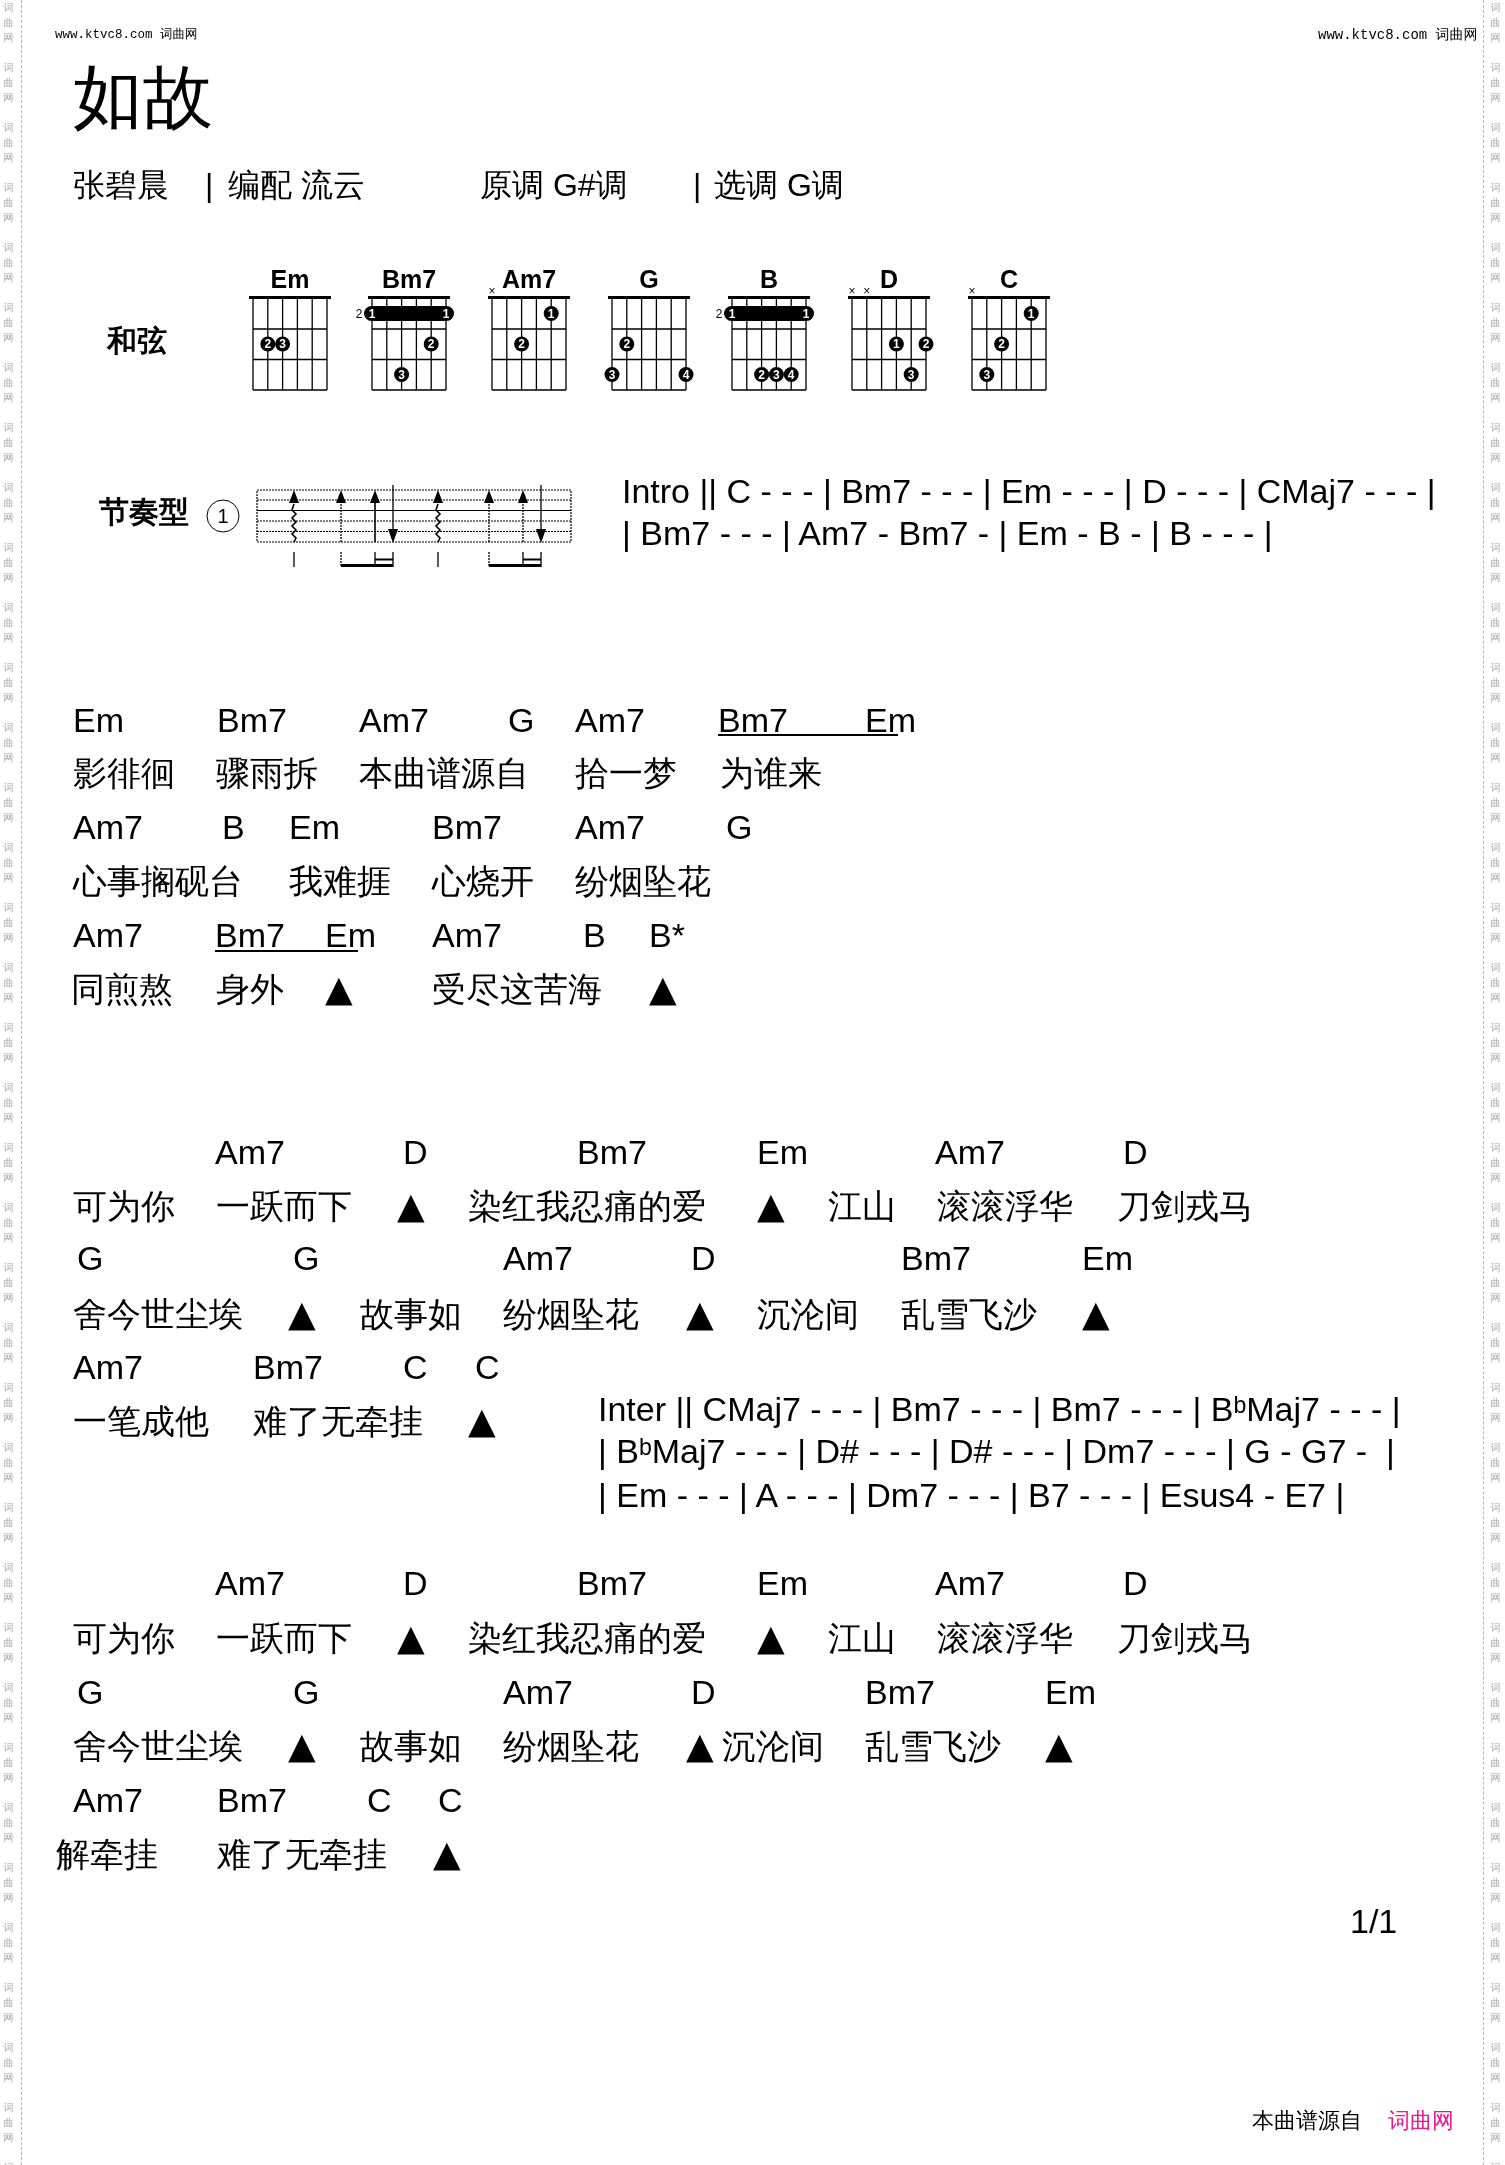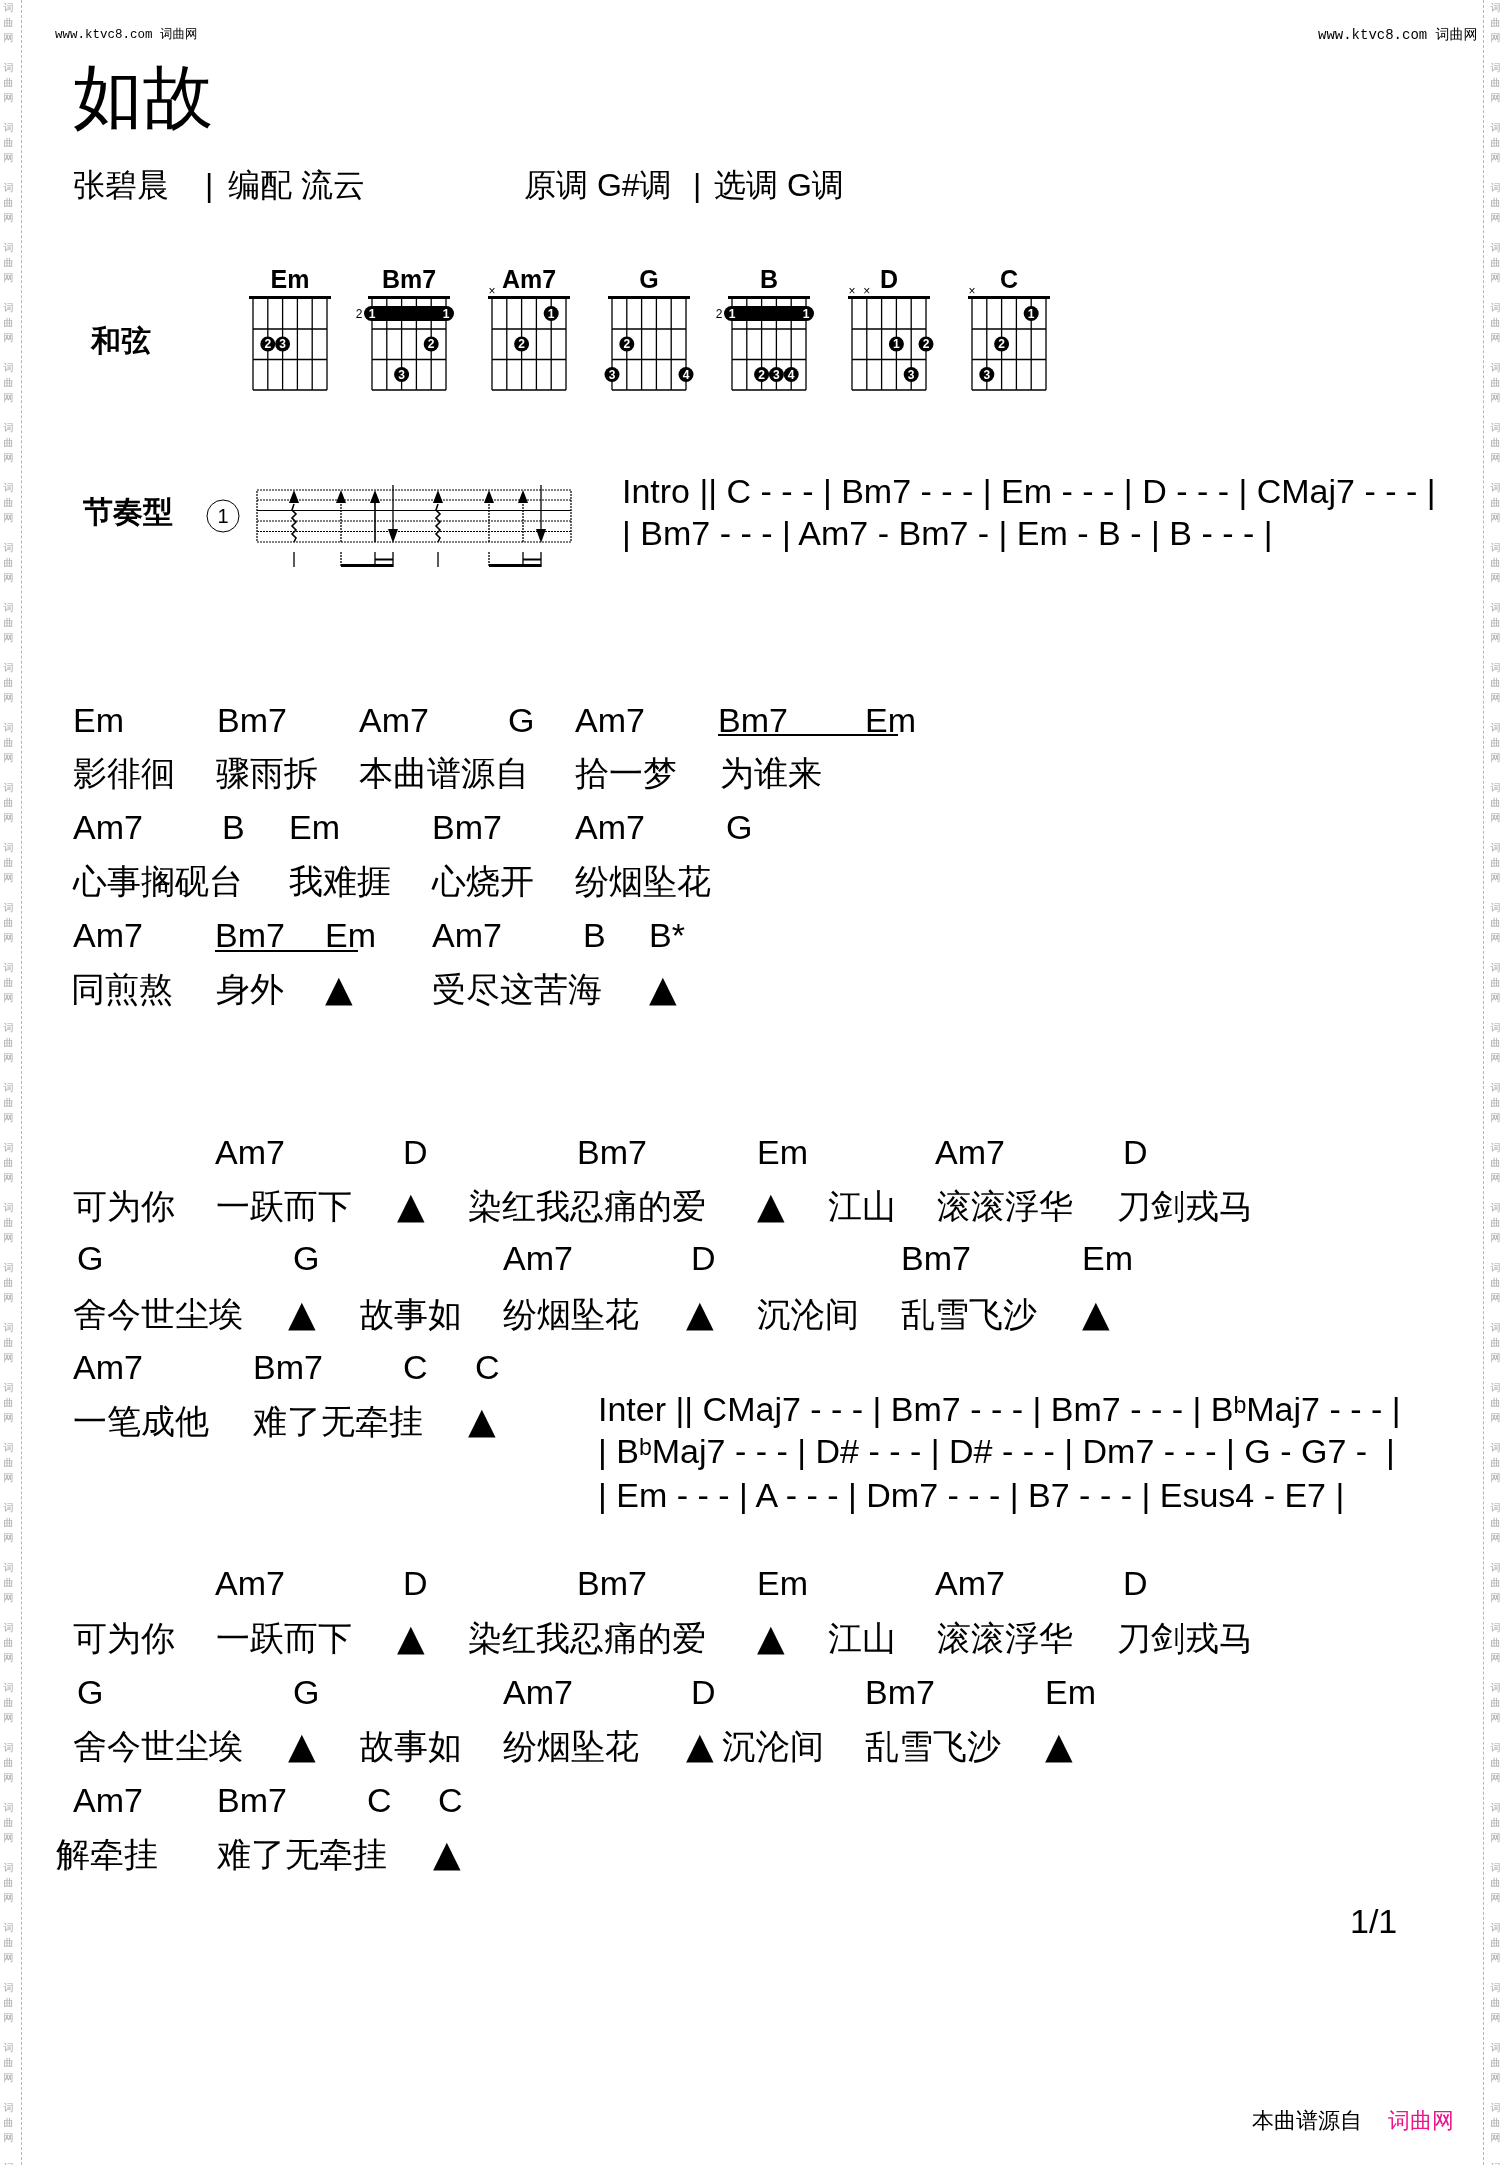--- a/index.html
+++ b/index.html
@@ -6,21 +6,21 @@
 body{width:1505px;height:2165px;position:relative;background:#ffffff;overflow:hidden;
   font-family:"Liberation Sans","DejaVu Sans",sans-serif;color:#000;}
 .abs{position:absolute;white-space:pre;}
 .site-link{font-family:"Liberation Mono","DejaVu Sans Mono",monospace;line-height:16px;color:#000;text-decoration:none;}
 .margin-line{position:absolute;top:0;height:2165px;width:0;border-left:1px dashed #b5b5b5;}
 .wm-col{position:absolute;top:0;width:13px;height:2165px;overflow:hidden;}
 .wm-unit{height:60px;}
 .wm-unit span{display:block;height:15px;line-height:15px;font-size:10px;color:#a8a8a8;text-align:center;}
 .title{left:73px;top:57px;font-size:70px;line-height:80px;}
 .subtitle{top:161px;font-size:32px;line-height:48px;}
-.section-label{font-size:30px;line-height:36px;font-weight:bold;}
+.section-label{font-size:30px;line-height:36px;font-weight:bold;margin-left:16px;}
 .row{position:absolute;left:0;width:1505px;height:40px;}
 .row span{position:absolute;top:0;font-size:34px;line-height:40px;white-space:pre;}
 .row span.tri{font-family:"DejaVu Sans",sans-serif;font-size:36px;}
 .underline{position:absolute;height:2px;background:#000;}
 .prog-line{position:absolute;font-size:34px;line-height:40px;white-space:pre;}
 svg text{font-family:"Liberation Sans","DejaVu Sans",sans-serif;}
 .cd-name{font-size:25px;font-weight:bold;text-anchor:middle;}
 .dot-n{font-size:12px;font-weight:bold;fill:#fff;text-anchor:middle;}
 .mute{font-size:12px;text-anchor:middle;}
 .pos{font-size:12px;text-anchor:middle;}
@@ -406,21 +406,21 @@
   </div>
   </div>
 
 <a class="abs site-link" style="left:55px;top:27px;font-size:12.5px">www.ktvc8.com 词曲网</a>
 <a class="abs site-link" style="left:1318px;top:27px;font-size:14px">www.ktvc8.com 词曲网</a>
 
 <div class="abs title">如故</div>
 <div class="abs subtitle" style="left:73px">张碧晨</div>
 <div class="abs subtitle" style="left:205px">|</div>
 <div class="abs subtitle" style="left:228px">编配 流云</div>
-<div class="abs subtitle" style="left:524px">原调 G#调</div>
+<div class="abs subtitle" style="left:480px">原调 G#调</div>
 <div class="abs subtitle" style="left:693px">|</div>
 <div class="abs subtitle" style="left:714px">选调 G调</div>
 
 <div class="abs section-label" style="left:91px;top:323px">和弦</div>
 <div class="abs section-label" style="left:83px;top:494px">节奏型</div>
 
 <svg class="abs" style="left:0;top:0" width="1505" height="600">
 
   <g transform="translate(253,0)">
     <text class="cd-name" x="37" y="288">Em</text>

